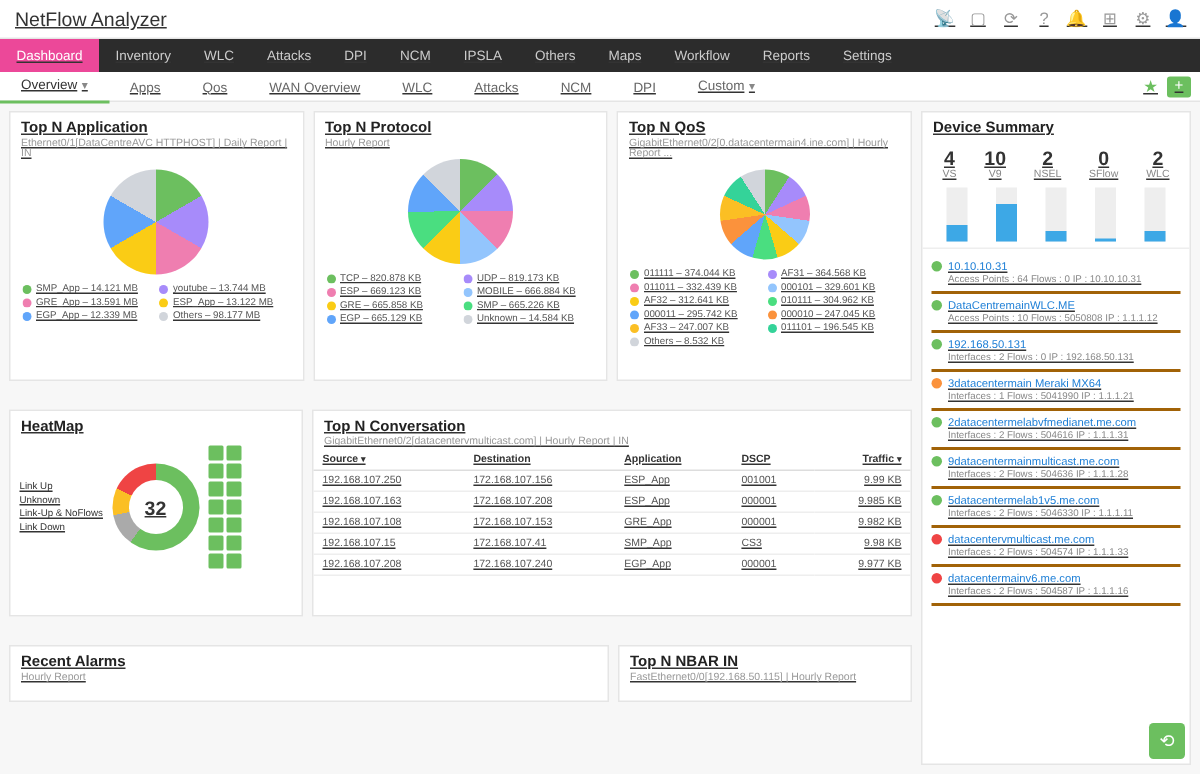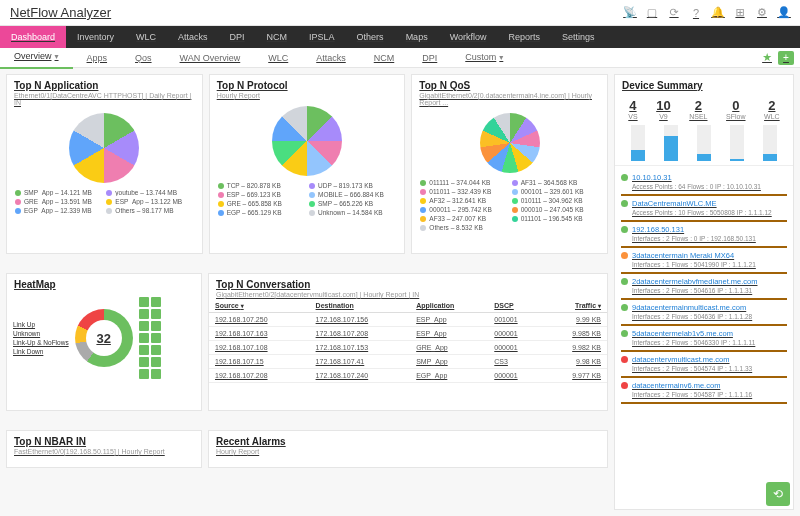--- a/index.html
+++ b/index.html
@@ -339,30 +339,30 @@
                   <td>EGP_App</td>
                   <td>000001</td>
                   <td>9.977 KB</td>
                 </tr>
               </tbody>
         </table>
       </div>
     </div>
 
     <div class="row3b">
+      <div class="card recent-card">
+        <div class="card-h">
+          <div class="title">Recent Alarms</div>
+          <div class="sub">Hourly Report</div>
+        </div>
+      </div>
       <div class="card nbar-card">
         <div class="card-h">
           <div class="title">Top N NBAR IN</div>
           <div class="sub">FastEthernet0/0[192.168.50.115] | Hourly Report</div>
-        </div>
-      </div>
-      <div class="card recent-card">
-        <div class="card-h">
-          <div class="title">Recent Alarms</div>
-          <div class="sub">Hourly Report</div>
         </div>
       </div>
     </div>
   </div>
 
   <div class="card right-col">
     <div class="card-h">
           <div class="title">Device Summary</div>
         </div>
     <div class="sumhead" id="sumhead">

